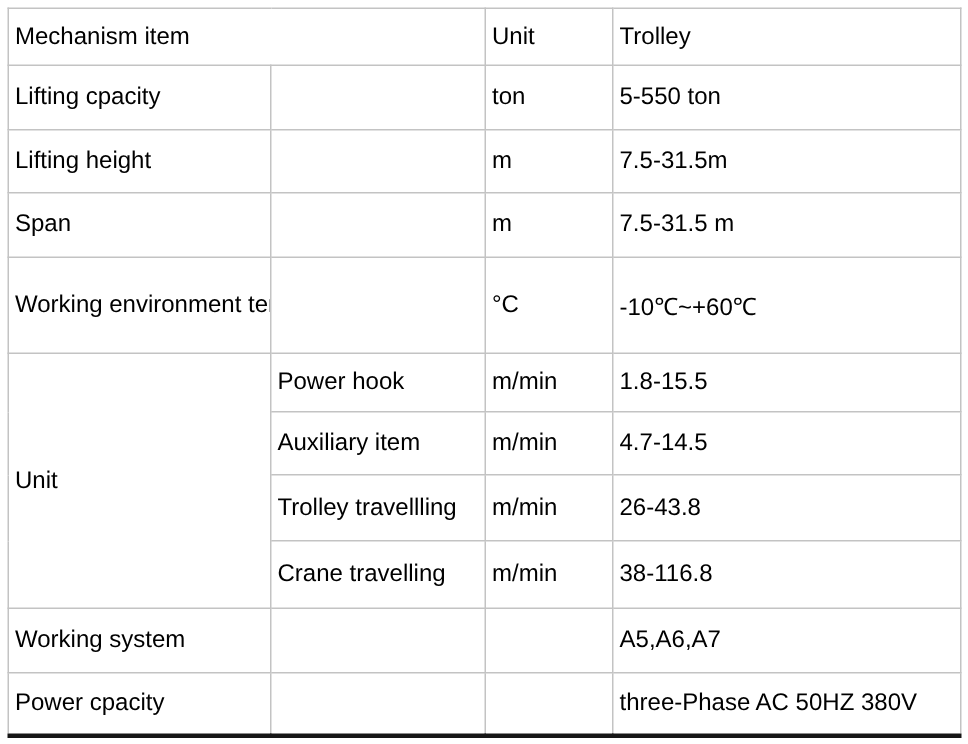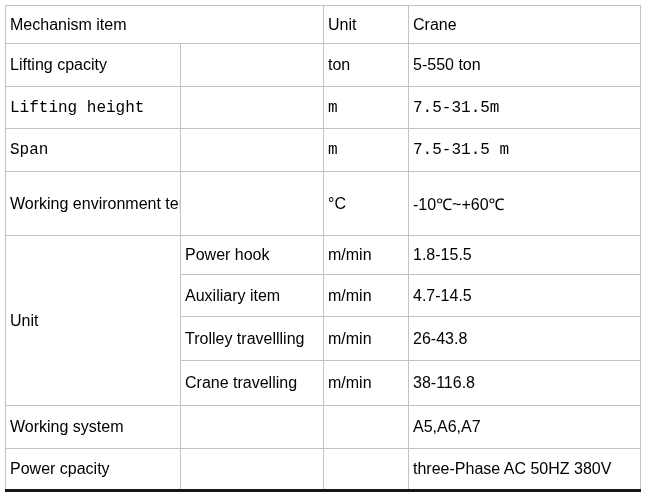--- a/index.html
+++ b/index.html
@@ -37,22 +37,22 @@
     overflow: hidden;
     white-space: nowrap;
   }
   col.c1 { width: 175px; }
   col.c2 { width: 143px; }
   col.c3 { width: 85px; }
   col.c4 { width: 232px; }
 
   tr.r-header        { height: 38px; }
   tr.r-lift-cap      { height: 43px; }
-  tr.r-lift-height   { height: 42px; font-family: Liberation Mono, monospace; }
-  tr.r-span          { height: 43px; font-family: Liberation Mono, monospace; }
+  tr.r-lift-height   { height: 42px; }
+  tr.r-span          { height: 43px; }
   tr.r-working-env   { height: 64px; }
   tr.r-main-hook     { height: 39px; }
   tr.r-aux-hook      { height: 42px; }
   tr.r-trolley       { height: 44px; }
   tr.r-crane         { height: 45px; }
   tr.r-working-sys   { height: 43px; }
   tr.r-power-source  { height: 42px; }
 
   td.wrap-cell {
     white-space: normal;
@@ -68,21 +68,21 @@
     <colgroup>
       <col class="c1">
         <col class="c2">
         <col class="c3">
         <col class="c4">
     </colgroup>
     <tbody>
       <tr class="r-header">
         <td colspan="2">Mechanism item</td>
         <td>Unit</td>
-        <td>Crane</td>
+        <td>Trolley</td>
       </tr>
 
       <tr class="r-lift-cap">
         <td>Lifting cpacity</td>
         <td></td>
         <td>ton</td>
         <td>5-550 ton</td>
       </tr>
 
       <tr class="r-lift-height">

